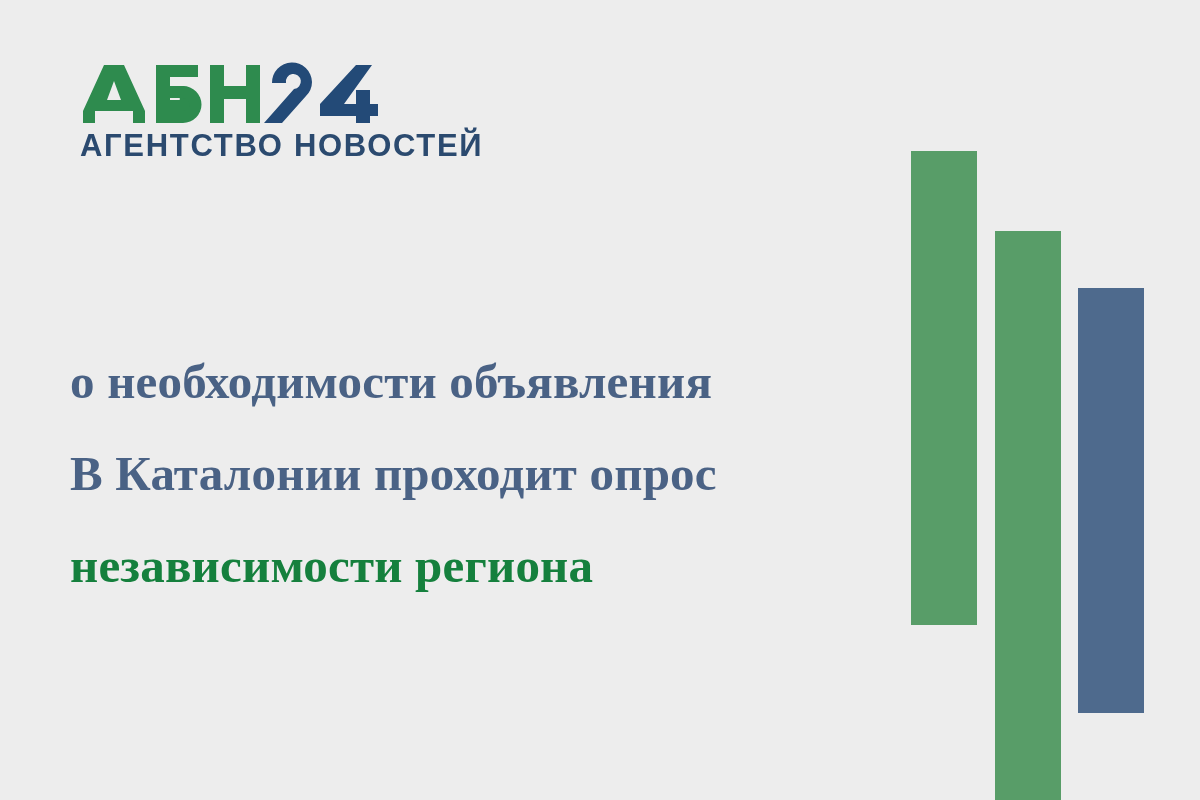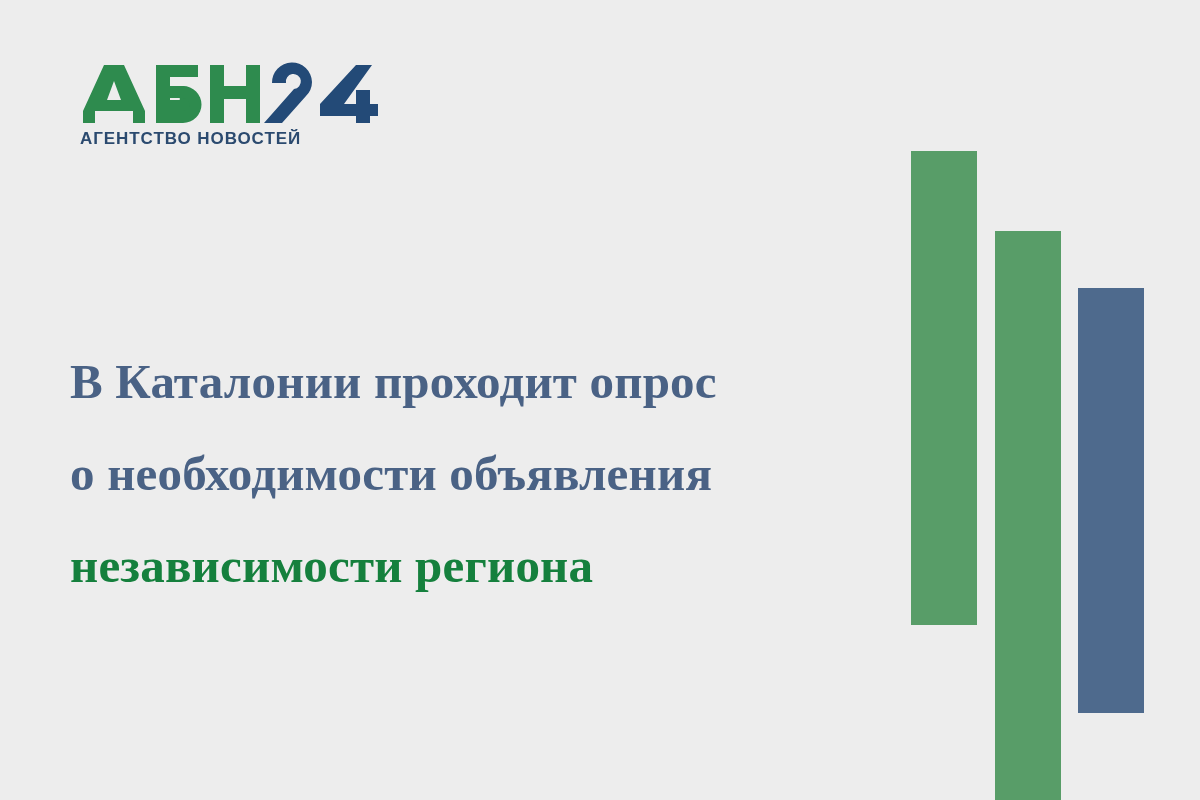--- a/index.html
+++ b/index.html
@@ -41,21 +41,21 @@
   }
   #logo-wordmark {
     display: block;
     height: 62px;
   }
   #logo-sub {
     display: block;
     margin-top: 6px;
     font-family: "Liberation Sans", sans-serif;
     font-weight: 700;
-    font-size: 17px;
+    font-size: 31px;
     letter-spacing: 0.055em;
     color: #2b4a6f;
     white-space: nowrap;
     line-height: 1;
   }
 
   
   #headline {
     position: absolute;
     left: 70px;
@@ -100,18 +100,18 @@
       <path fill="#234a77" d="M192 21 A 20 20 0 0 1 232 20 A 20 20 0 0 1 226 34 L202 61 L184 61 L214 27
                A 7.5 7.5 0 1 0 206 21 Z"></path>
 
       <path fill="#234a77" d="M276 3 L292 3 L264 42 L276 42 L276 28 L290 28 L290 42 L298 42 L298 54 L290 54
                L290 61 L276 61 L276 54 L240 54 L240 42 Z"></path>
     </svg>
     <span id="logo-sub" style="color: rgb(43, 74, 111);">АГЕНТСТВО НОВОСТЕЙ</span>
   </div>
 
   <div id="headline">
+    <div class="headline-line" style="color: rgb(74, 98, 133);">о необходимости объявления</div>
     <div class="headline-line" style="color: rgb(74, 98, 133);">В Каталонии проходит опрос</div>
-    <div class="headline-line" style="color: rgb(74, 98, 133);">о необходимости объявления</div>
     <div class="headline-line" style="color: #15803d;">независимости региона</div>
   </div>
 
 </div>
 
 </body></html>

